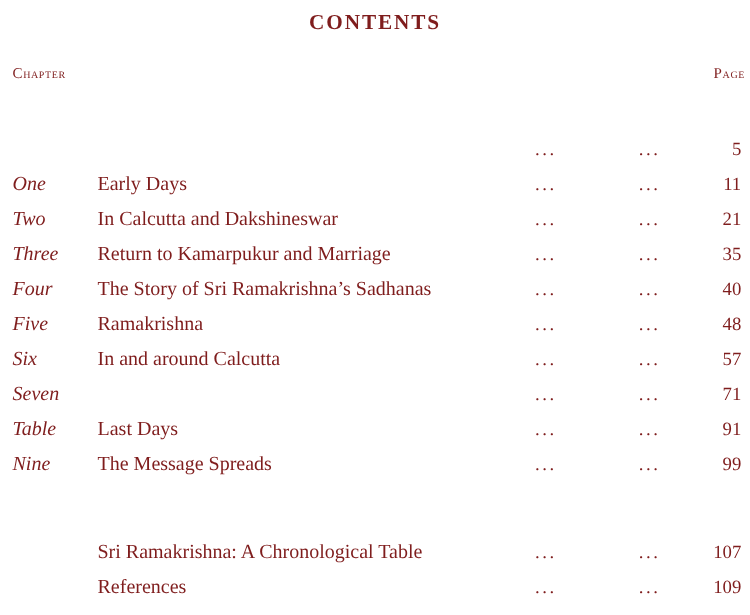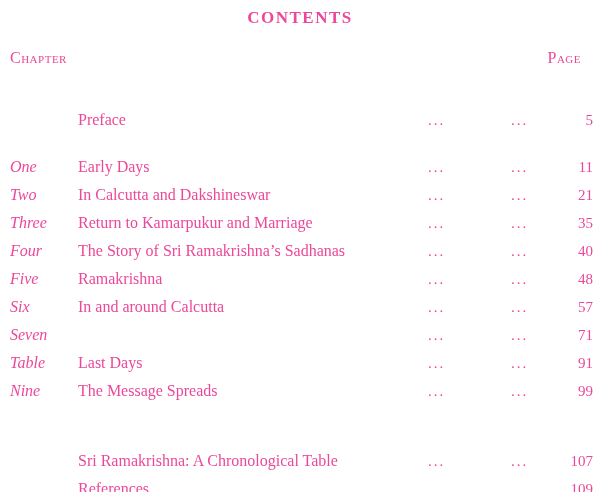--- a/index.html
+++ b/index.html
@@ -5,49 +5,49 @@
   html, body {
     margin: 0;
     padding: 0;
     background: #ffffff;
   }
   #page {
     position: relative;
     width: 600px;
     height: 492px;
     background: #ffffff;
-    color: #ec4899;
+    color: #7f1d1d;
     font-family: "Liberation Serif", serif;
     overflow: hidden;
     box-sizing: border-box;
   }
   .book-title {
     padding-top: 8px;
     text-align: center;
     font-size: 17px;
     line-height: 20px;
     font-weight: bold;
     letter-spacing: 1.5px;
   }
   .col-header {
     position: relative;
     height: 16px;
     margin-top: 22px;
-    font-size: 16px;
+    font-size: 12px;
     line-height: 16px;
     font-variant: small-caps;
     letter-spacing: 0.5px;
   }
   .col-header .chapter-label {
     position: absolute;
     left: 10px;
   }
   .col-header .page-label {
     position: absolute;
-    right: 19px;
+    right: 4px;
   }
   .row {
     position: relative;
     height: 28px;
     line-height: 28px;
     font-size: 16px;
   }
   .row .chap {
     position: absolute;
     left: 10px;
@@ -64,39 +64,38 @@
     font-size: 15px;
   }
   .row .d1 { left: 428px; }
   .row .d2 { left: 511px; }
   .row .pg {
     position: absolute;
     right: 7px;
     font-size: 15px;
   }
   .preface-block { margin-top: 40px; }
-  .chapters-block { margin-top: 19px; }
+  .chapters-block { }
   .appendix-block { margin-top: 42px; }
 </style>
 </head>
 <body>
 
 <div id="page">
 
   <div class="book-title">CONTENTS</div>
 
   <div class="col-header">
     <span class="chapter-label">Chapter</span>
     <span class="page-label">Page</span>
   </div>
 
   <div class="preface-block">
     <div class="row">
       <span class="chap"></span>
-      <span class="title">Preface</span>
       <span class="dots d1">...</span>
       <span class="dots d2">...</span>
       <span class="pg">5</span>
     </div>
   </div>
 
   <div class="chapters-block">
     <div class="row">
       <span class="chap">One</span>
       <span class="title">Early Days</span>

